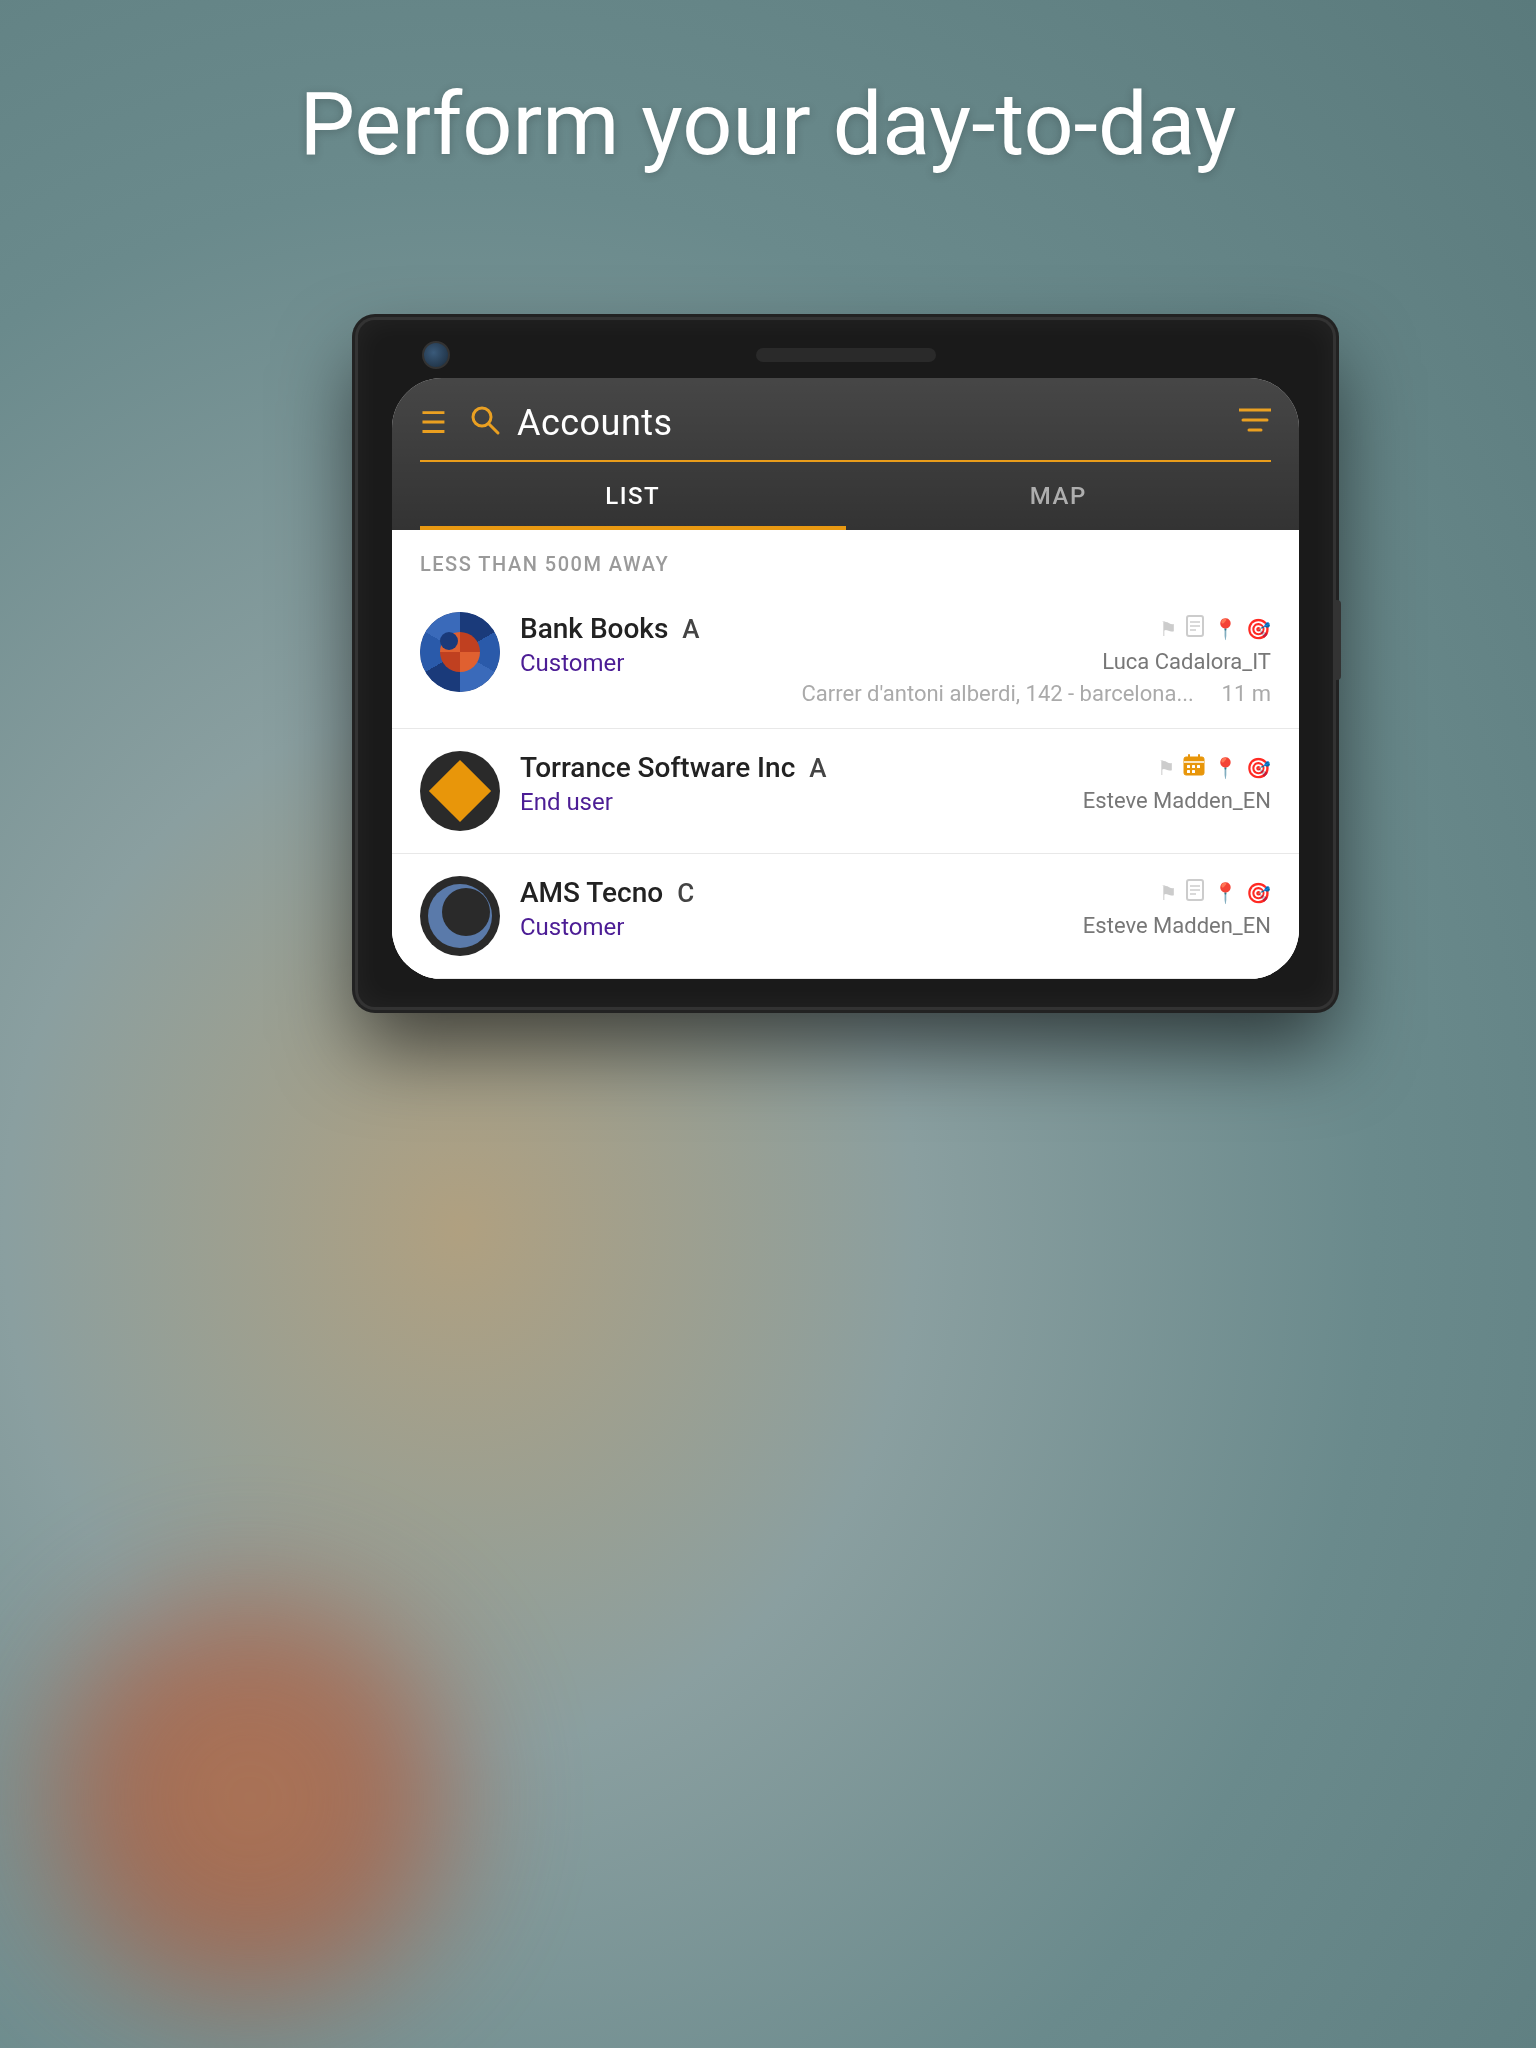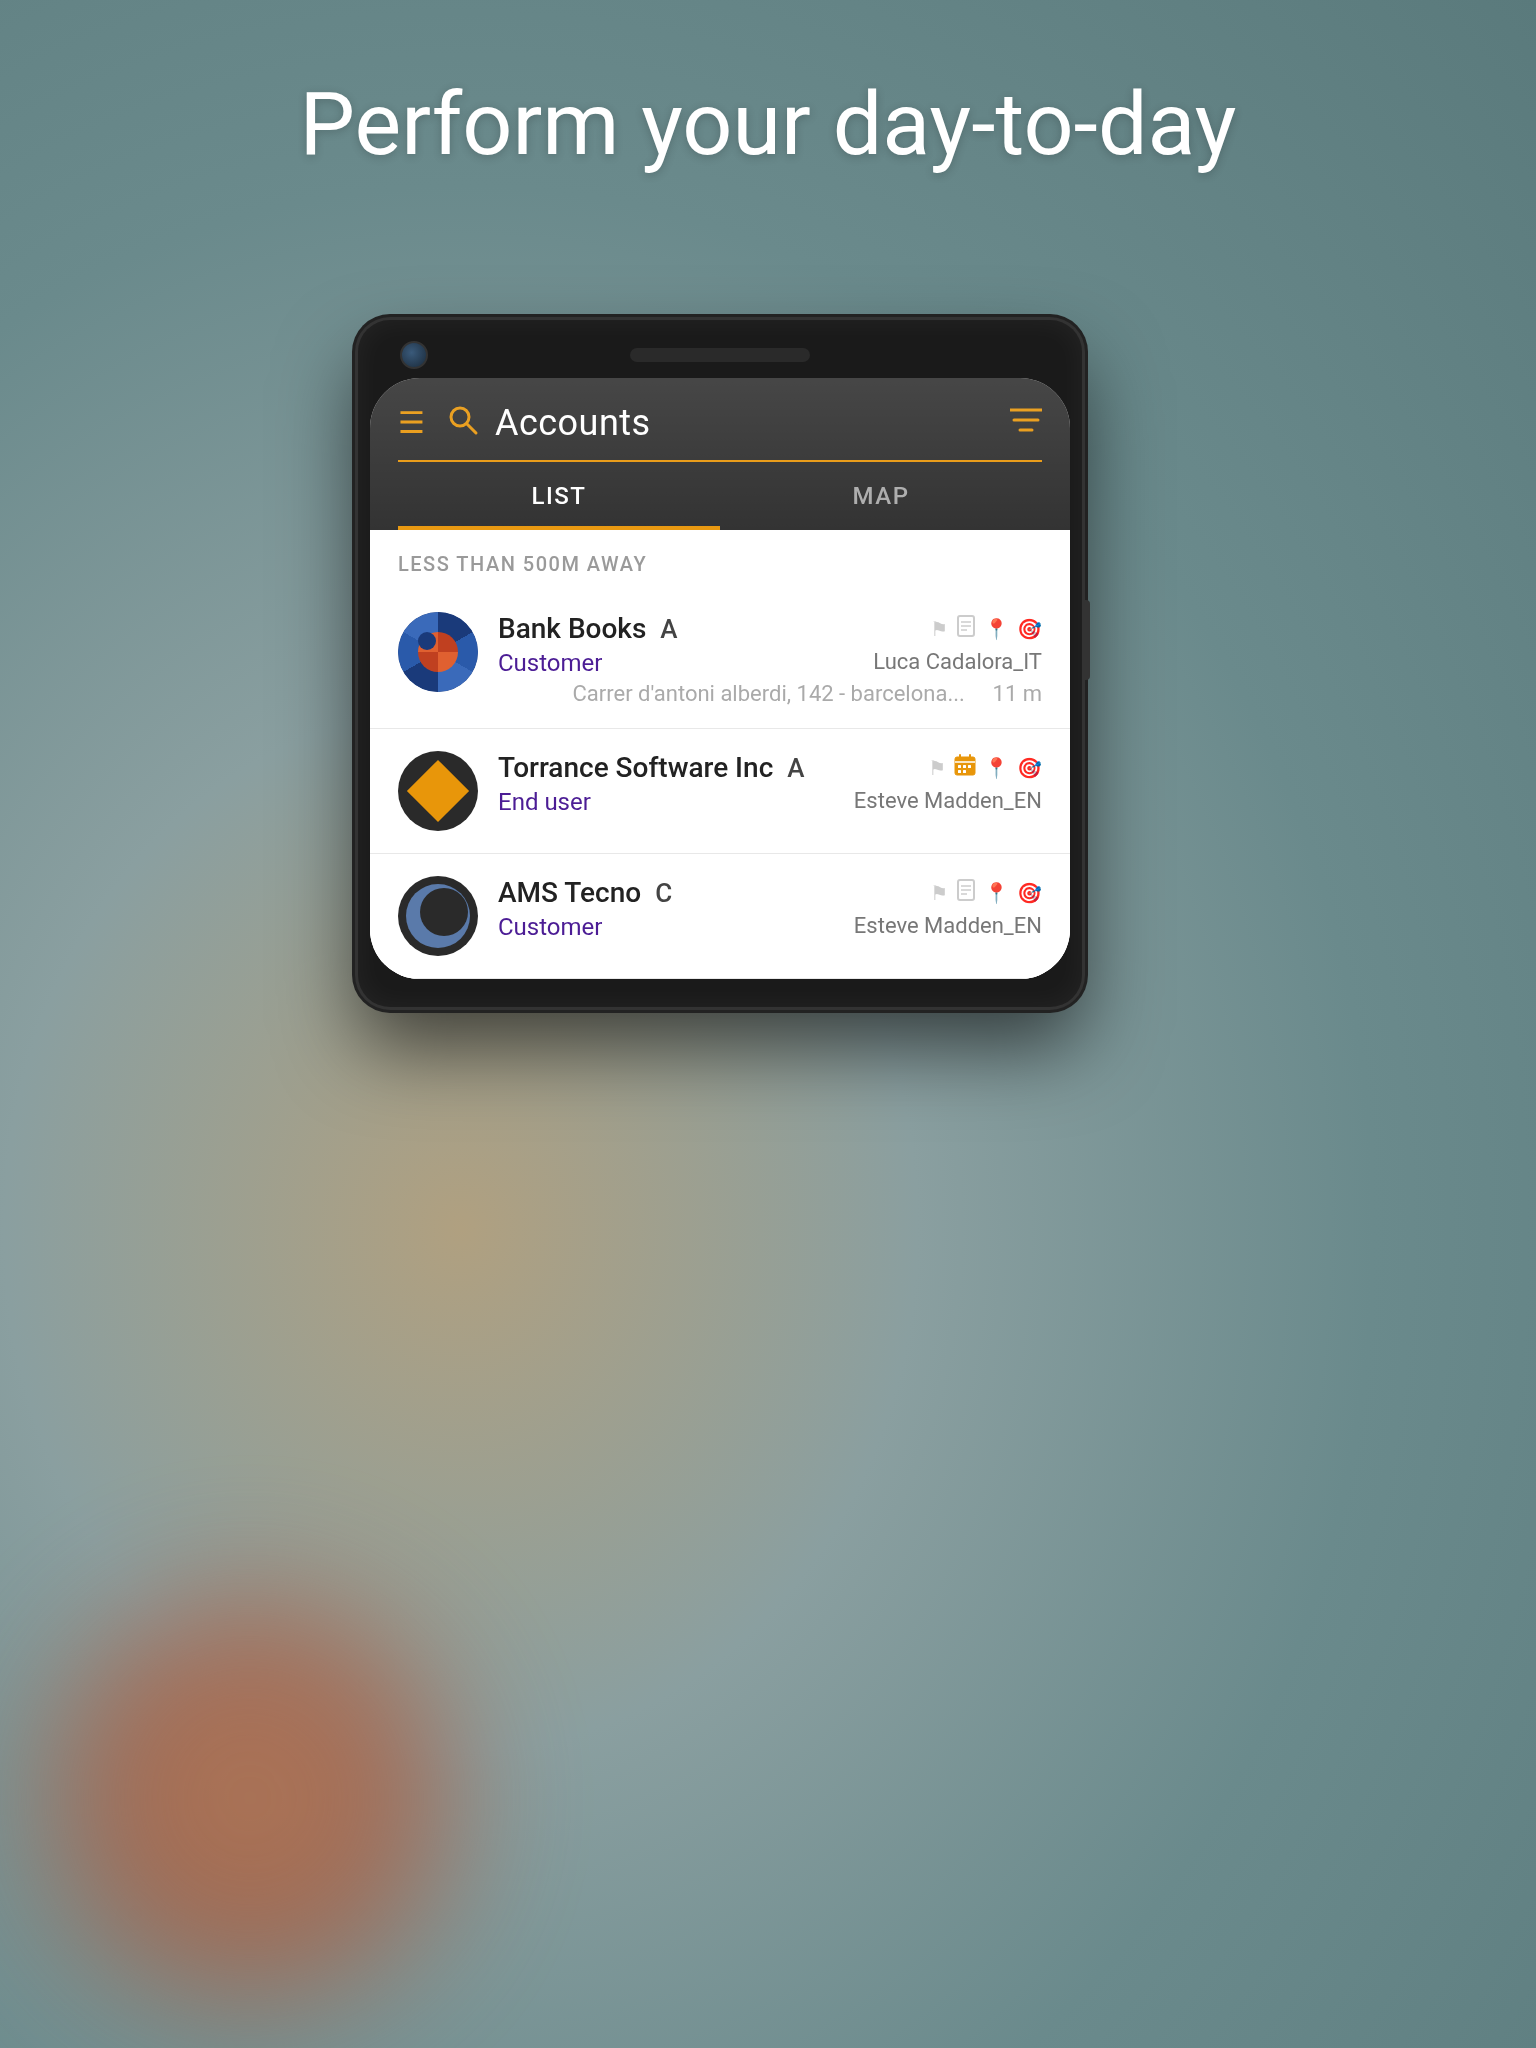--- a/index.html
+++ b/index.html
@@ -52,24 +52,24 @@
     .phone-wrapper {
       position: absolute;
       top: 320px;
       left: 50%;
       transform: translateX(-50%);
       width: 820px;
     }
 
     
     .phone {
-      width: 724px;
+      width: 975px;
       background: #1a1a1a;
-      border-radius: 32px;
-      padding: 28px 12px;
+      border-radius: 17px;
+      padding: 28px 34px;
       box-shadow:
         0 0 0 3px #333,
         0 0 0 6px #222,
         0 40px 80px rgba(0,0,0,0.6),
         inset 0 0 30px rgba(255,255,255,0.05);
       position: relative;
     }
 
     
     .phone-top {

